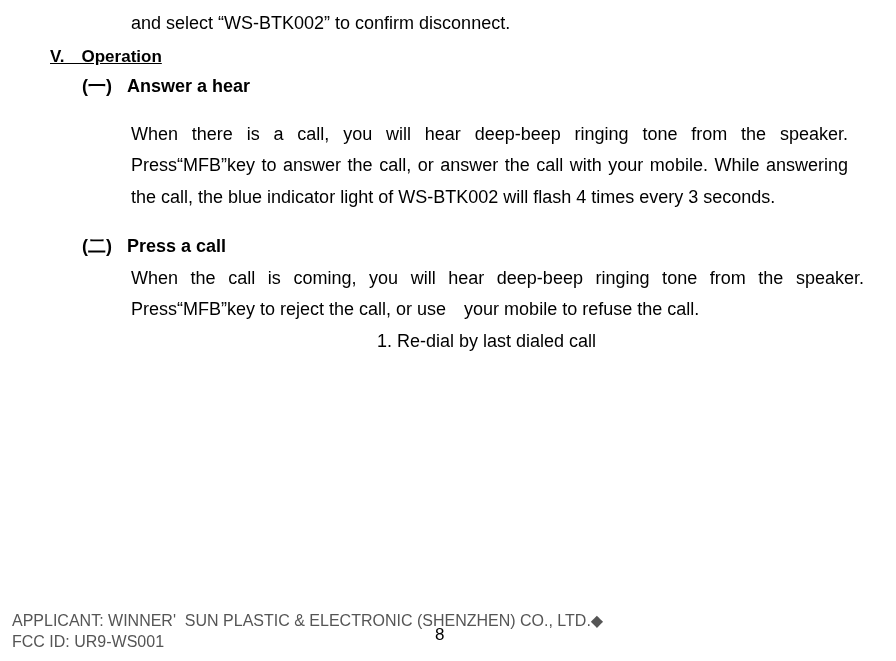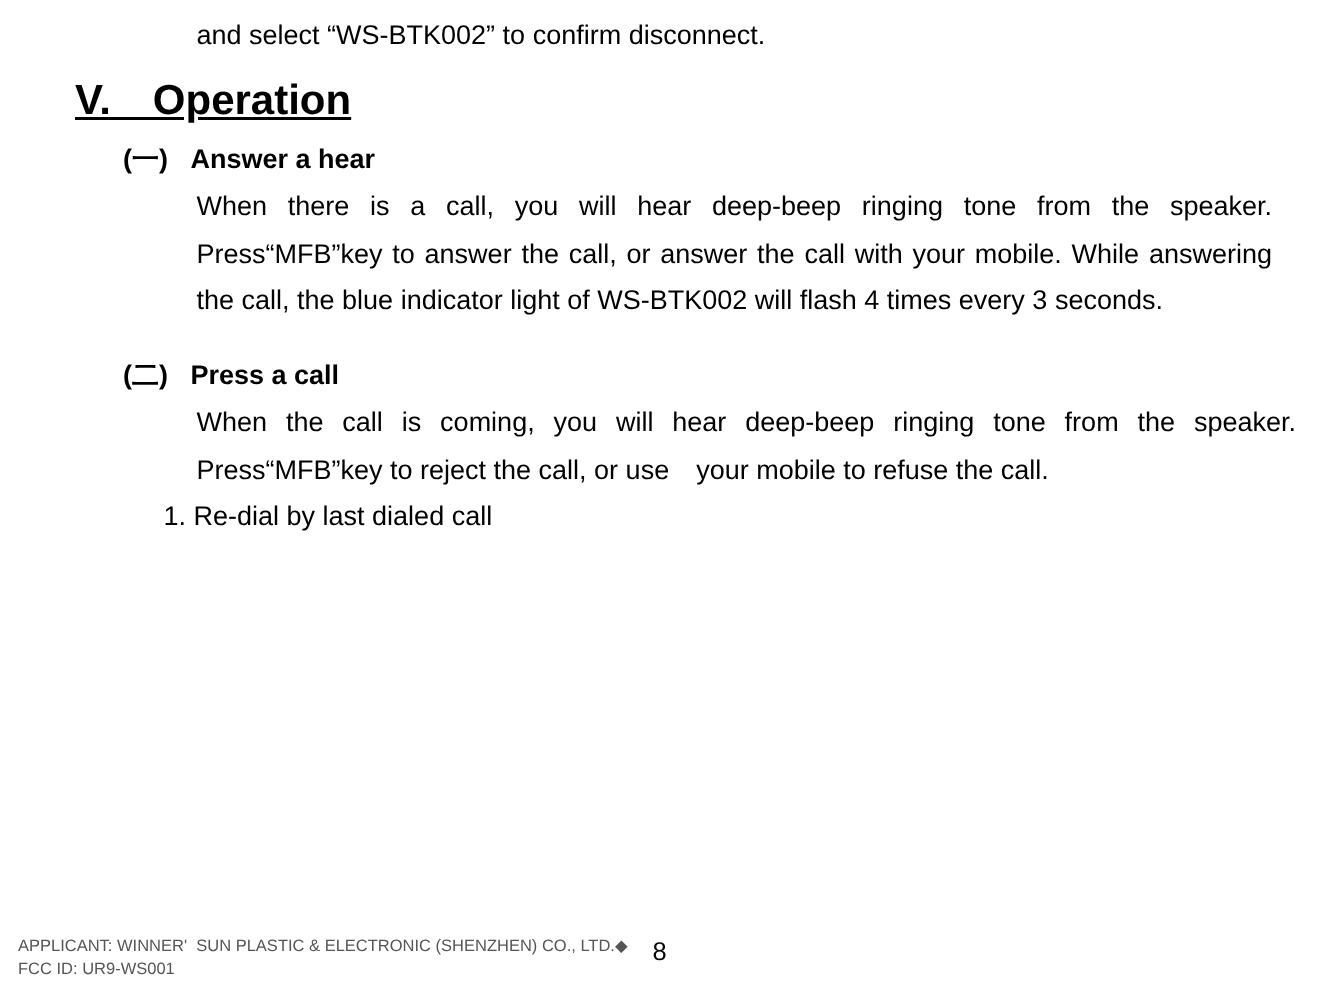--- a/index.html
+++ b/index.html
@@ -23,57 +23,59 @@
       line-height: 1.75;
     }
     .indent-deep {
       padding-left: 99px;
     }
     .indent-1 {
       padding-left: 71px;
     }
     .section-heading {
       font-weight: bold;
-      font-size: 28px;
+      font-size: 17px;
       padding-left: 18px;
       margin-top: 2px;
       text-decoration: underline;
     }
     .sub-heading {
       font-weight: bold;
       padding-left: 50px;
       margin-top: 0px;
     }
     .sub-heading .num {
       display: inline-block;
       width: 45px;
     }
     .para {
       padding-left: 99px;
       padding-right: 16px;
       text-align: justify;
       margin-bottom: 2px;
+      margin-top: 16px;
     }
     .para-wide {
       padding-left: 99px;
       padding-right: 0px;
       text-align: justify;
     }
     .gap {
       height: 16px;
     }
     .numbered {
       padding-left: 77px;
       margin-bottom: 2px;
+      text-align: center;
     }
     .footer {
       position: absolute;
       bottom: 8px;
       left: 12px;
-      font-size: 11px;
+      font-size: 16px;
       color: #555;
       font-family: Arial, sans-serif;
       line-height: 1.3;
     }
     .page-num {
       position: absolute;
       bottom: 16px;
       left: 435px;
       font-size: 17px;
     }

